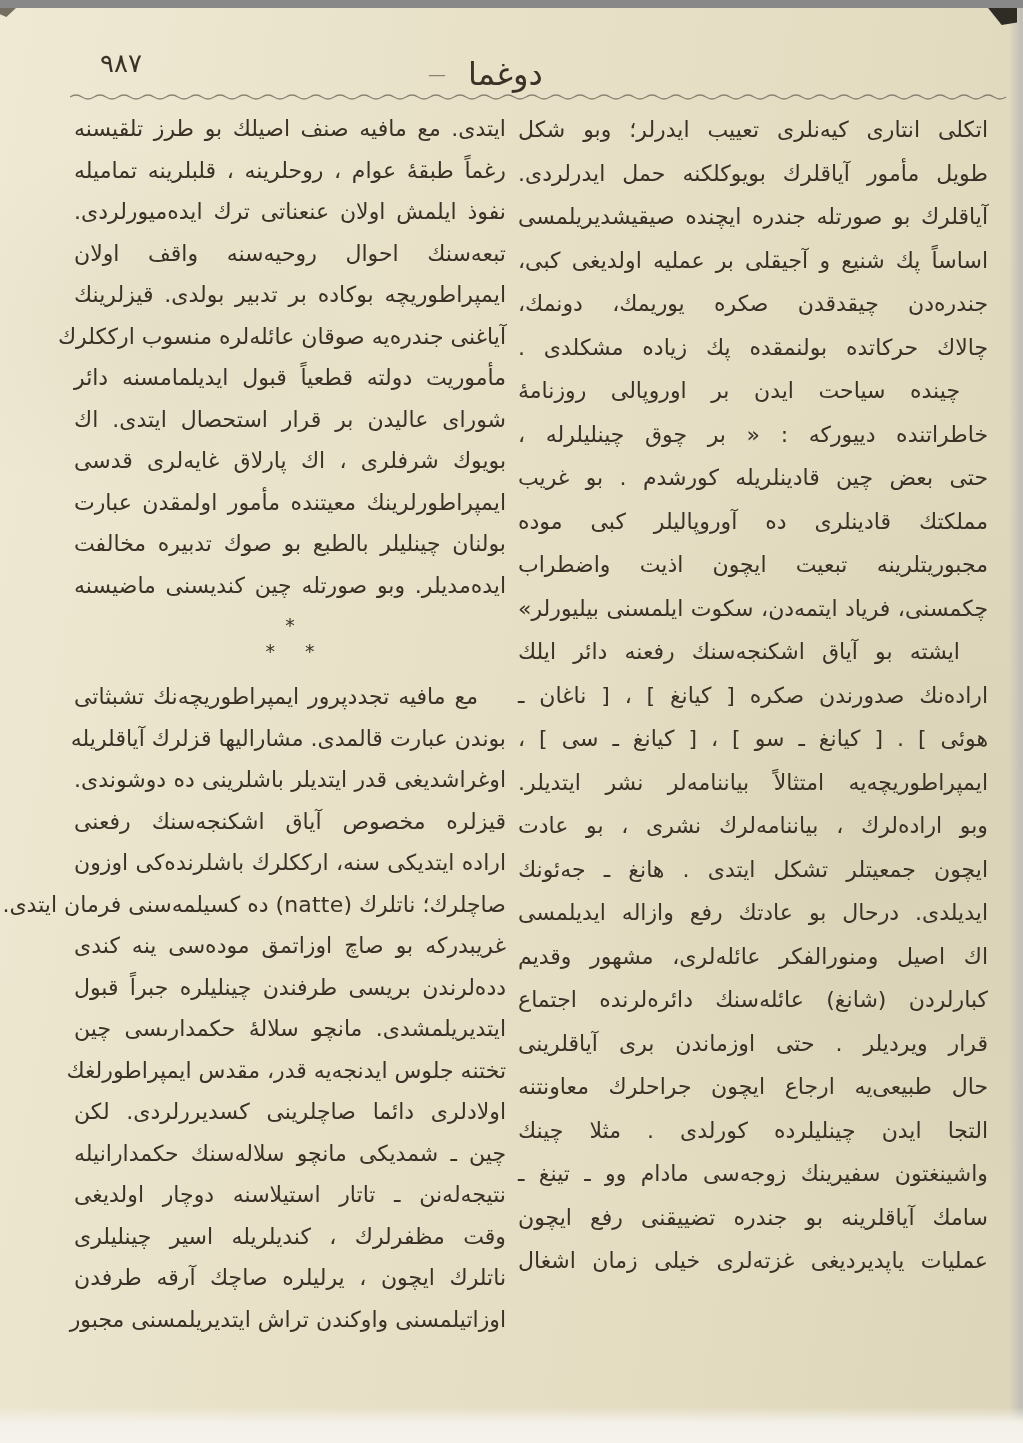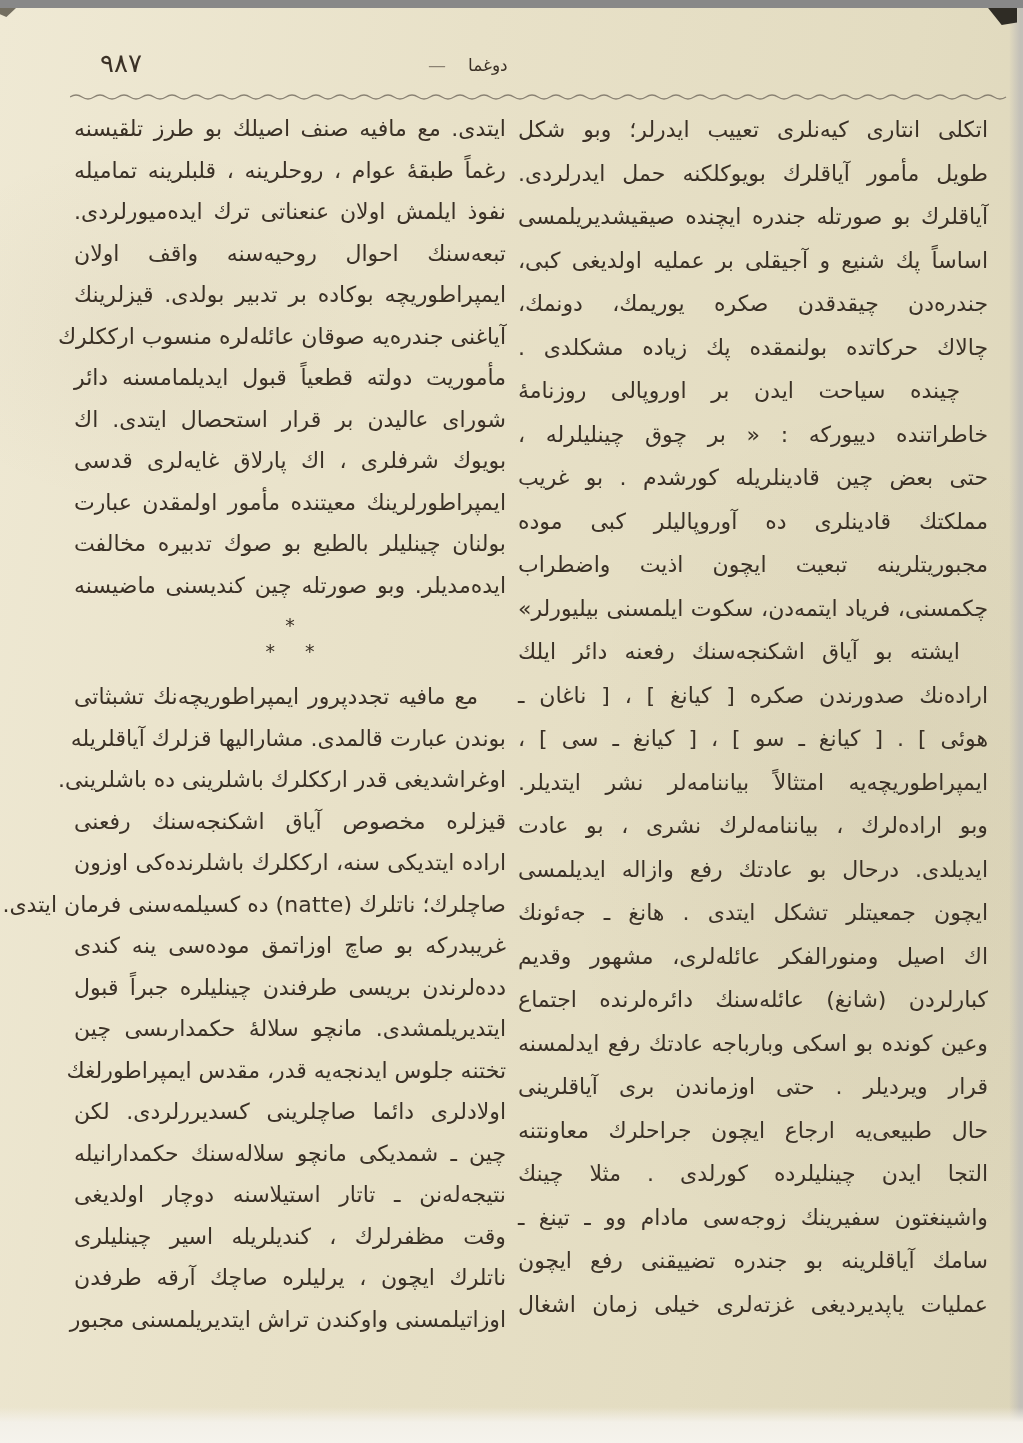--- a/index.html
+++ b/index.html
@@ -23,21 +23,21 @@
   .corner-tr{position:absolute;top:0;right:6px;width:34px;height:17px;
     background:#201d18;clip-path:polygon(15% 0,100% 0,100% 85%,55% 100%);opacity:.92;}
   .corner-tl{position:absolute;top:0;left:0;width:16px;height:9px;
     background:#4a443a;clip-path:polygon(0 0,100% 0,40% 100%,0 70%);opacity:.75;}
 
   
   .pagenum{position:absolute;top:40px;left:100px;font-size:26px;letter-spacing:2px;}
   .header-center{position:absolute;top:47px;left:428px;width:160px;
     display:flex;align-items:center;gap:22px;}
   .header-center .dash{color:#8a8172;font-size:18px;line-height:1;}
-  .header-center .entry{font-size:17px;}
+  .header-center .entry{font-size:32px;}
   .wavy{position:absolute;top:84px;left:70px;}
 
   
   .col{position:absolute;top:100px;}
   .col-right{right:35px;width:470px;}
   .col-left{left:74px;width:432px;}
   .tline{
     direction:rtl;
     font-size:22px;
     text-align:justify;
@@ -85,25 +85,24 @@
       <div class="tline">خاطراتنده دييوركه : « بر چوق چينليلرله ،</div>
       <div class="tline">حتى بعض چين قادينلريله كورشدم . بو غريب</div>
       <div class="tline">مملكتك قادينلرى ده آوروپاليلر كبى موده</div>
       <div class="tline">مجبوريتلرينه تبعيت ايچون اذيت واضطراب</div>
       <div class="tline">چكمسنى، فرياد ايتمه‌دن، سكوت ايلمسنى بيليورلر»</div>
       <div class="tline indent">ايشته بو آياق اشكنجه‌سنك رفعنه دائر ايلك</div>
       <div class="tline">اراده‌نك صدورندن صكره [ كيانغ ] ، [ ناغان ـ</div>
       <div class="tline">هوئى ] . [ كيانغ ـ سو ] ، [ كيانغ ـ سى ] ،</div>
       <div class="tline">ايمپراطوريچه‌يه امتثالاً بياننامه‌لر نشر ايتديلر.</div>
       <div class="tline">وبو اراده‌لرك ، بياننامه‌لرك نشرى ، بو عادت</div>
+      <div class="tline">ايچون جمعيتلر تشكل ايتدى . هانغ ـ جه‌ئونك</div>
       <div class="tline">ايديلدى. درحال بو عادتك رفع وازاله ايديلمسى</div>
-      <div class="tline">ايچون جمعيتلر تشكل ايتدى . هانغ ـ جه‌ئونك</div>
       <div class="tline">اك اصيل ومنورالفكر عائله‌لرى، مشهور وقديم</div>
       <div class="tline">كبارلردن (شانغ) عائله‌سنك دائره‌لرنده اجتماع</div>
-      <div class="tline">وعين كونده بو اسكى وبارباجه عادتك رفع ايدلمسنه</div>
       <div class="tline">قرار ويرديلر . حتى اوزماندن برى آياقلرينى</div>
       <div class="tline">حال طبيعى‌يه ارجاع ايچون جراحلرك معاونتنه</div>
       <div class="tline">التجا ايدن چينليلرده كورلدى . مثلا چينك</div>
       <div class="tline">واشينغتون سفيرينك زوجه‌سى مادام وو ـ تينغ ـ</div>
       <div class="tline">سامك آياقلرينه بو جندره تضييقنى رفع ايچون</div>
       <div class="tline">عمليات ياپديرديغى غزته‌لرى خيلى زمان اشغال</div>
     </div>
 
   <div class="col col-left" dir="rtl">
     <div id="colLeft1">
@@ -120,21 +119,21 @@
         <div class="tline">بولنان چينليلر بالطبع بو صوك تدبيره مخالفت</div>
         <div class="tline">ايده‌مديلر. وبو صورتله چين كنديسنى ماضيسنه</div>
       </div>
     <div class="asterism">
       <div>*</div>
       <div class="ast-bottom">* *</div>
     </div>
     <div id="colLeft2">
         <div class="tline indent">مع مافيه تجددپرور ايمپراطوريچه‌نك تشبثاتى</div>
         <div class="tline">بوندن عبارت قالمدى. مشاراليها قزلرك آياقلريله</div>
-        <div class="tline">اوغراشديغى قدر ارككلرك باشلرينى ده باشلرينى.</div>
+        <div class="tline">اوغراشديغى قدر ايتديلر باشلرينى ده دوشوندى.</div>
         <div class="tline">قيزلره مخصوص آياق اشكنجه‌سنك رفعنى</div>
         <div class="tline">اراده ايتديكى سنه، ارككلرك باشلرنده‌كى اوزون</div>
         <div class="tline">صاچلرك؛ ناتلرك (natte) ده كسيلمه‌سنى فرمان ايتدى.</div>
         <div class="tline">غريبدركه بو صاچ اوزاتمق موده‌سى ينه كندى</div>
         <div class="tline">دده‌لرندن بريسى طرفندن چينليلره جبراً قبول</div>
         <div class="tline">ايتديريلمشدى. مانچو سلالهٔ حكمدارىسى چين</div>
         <div class="tline">تختنه جلوس ايدنجه‌يه قدر، مقدس ايمپراطورلغك</div>
         <div class="tline">اولادلرى دائما صاچلرينى كسديررلردى. لكن</div>
         <div class="tline">چين ـ شمديكى مانچو سلاله‌سنك حكمدارانيله</div>
         <div class="tline">نتيجه‌له‌نن ـ تاتار استيلاسنه دوچار اولديغى</div>

